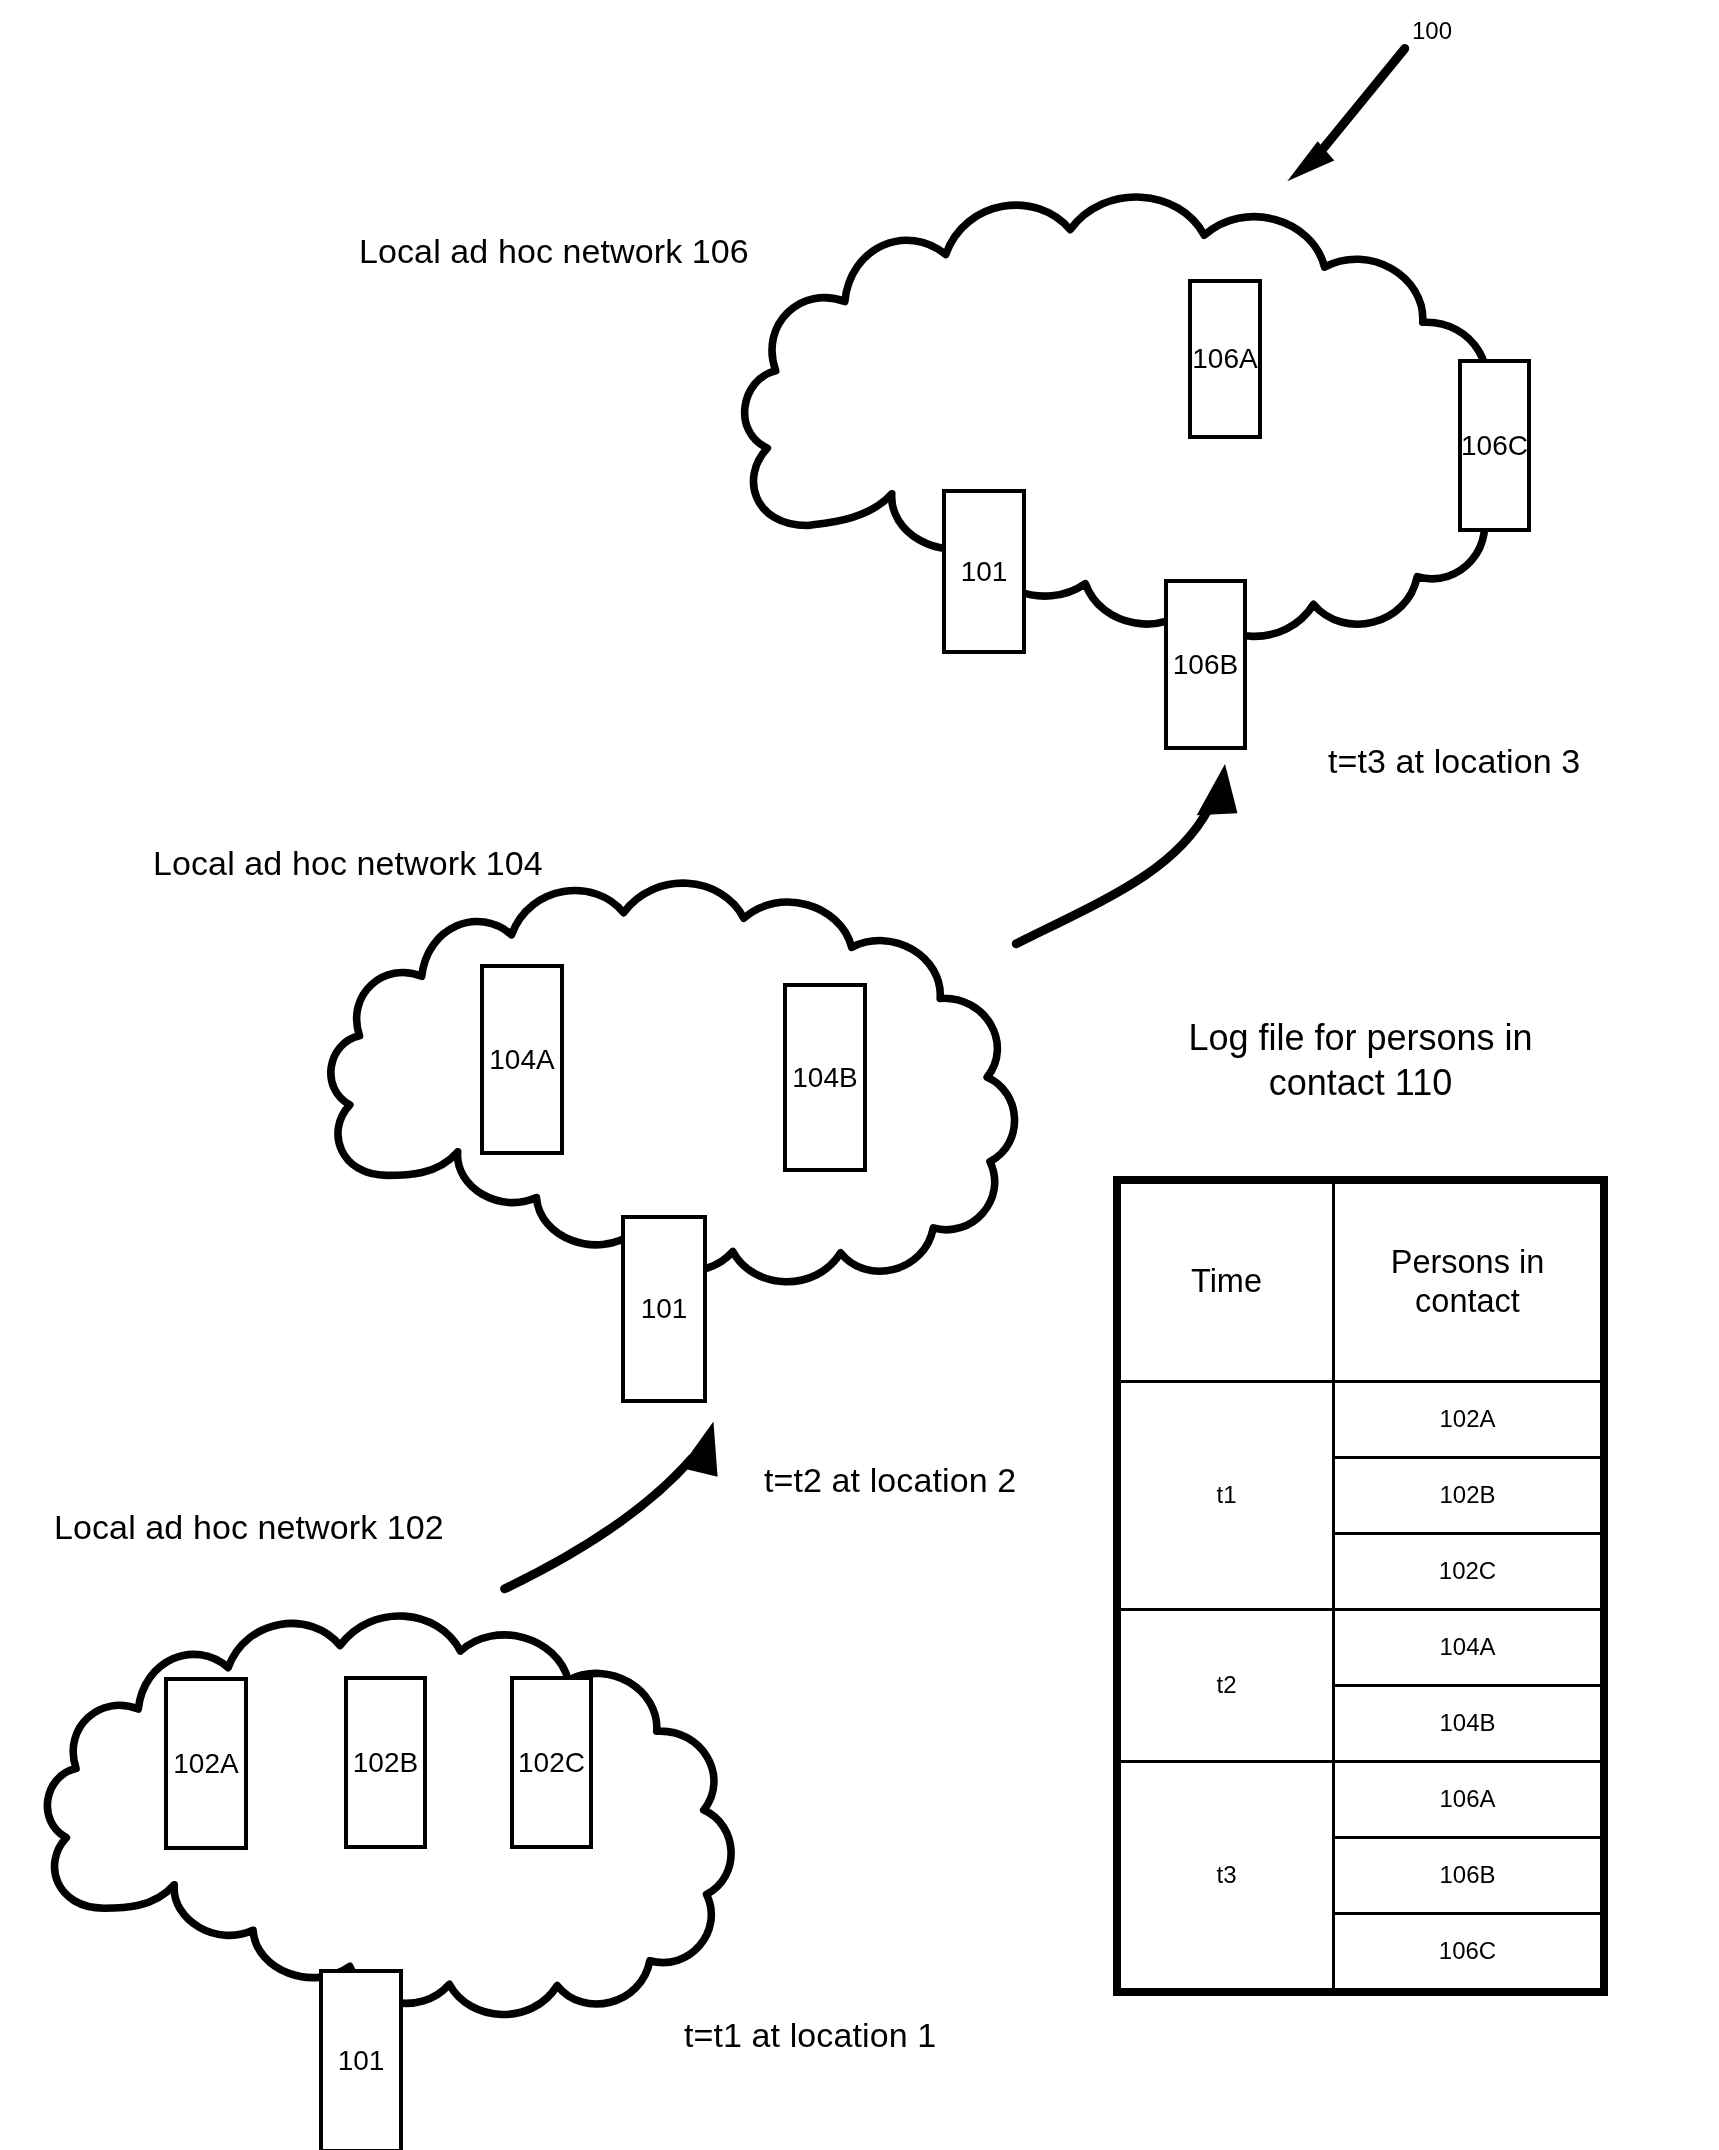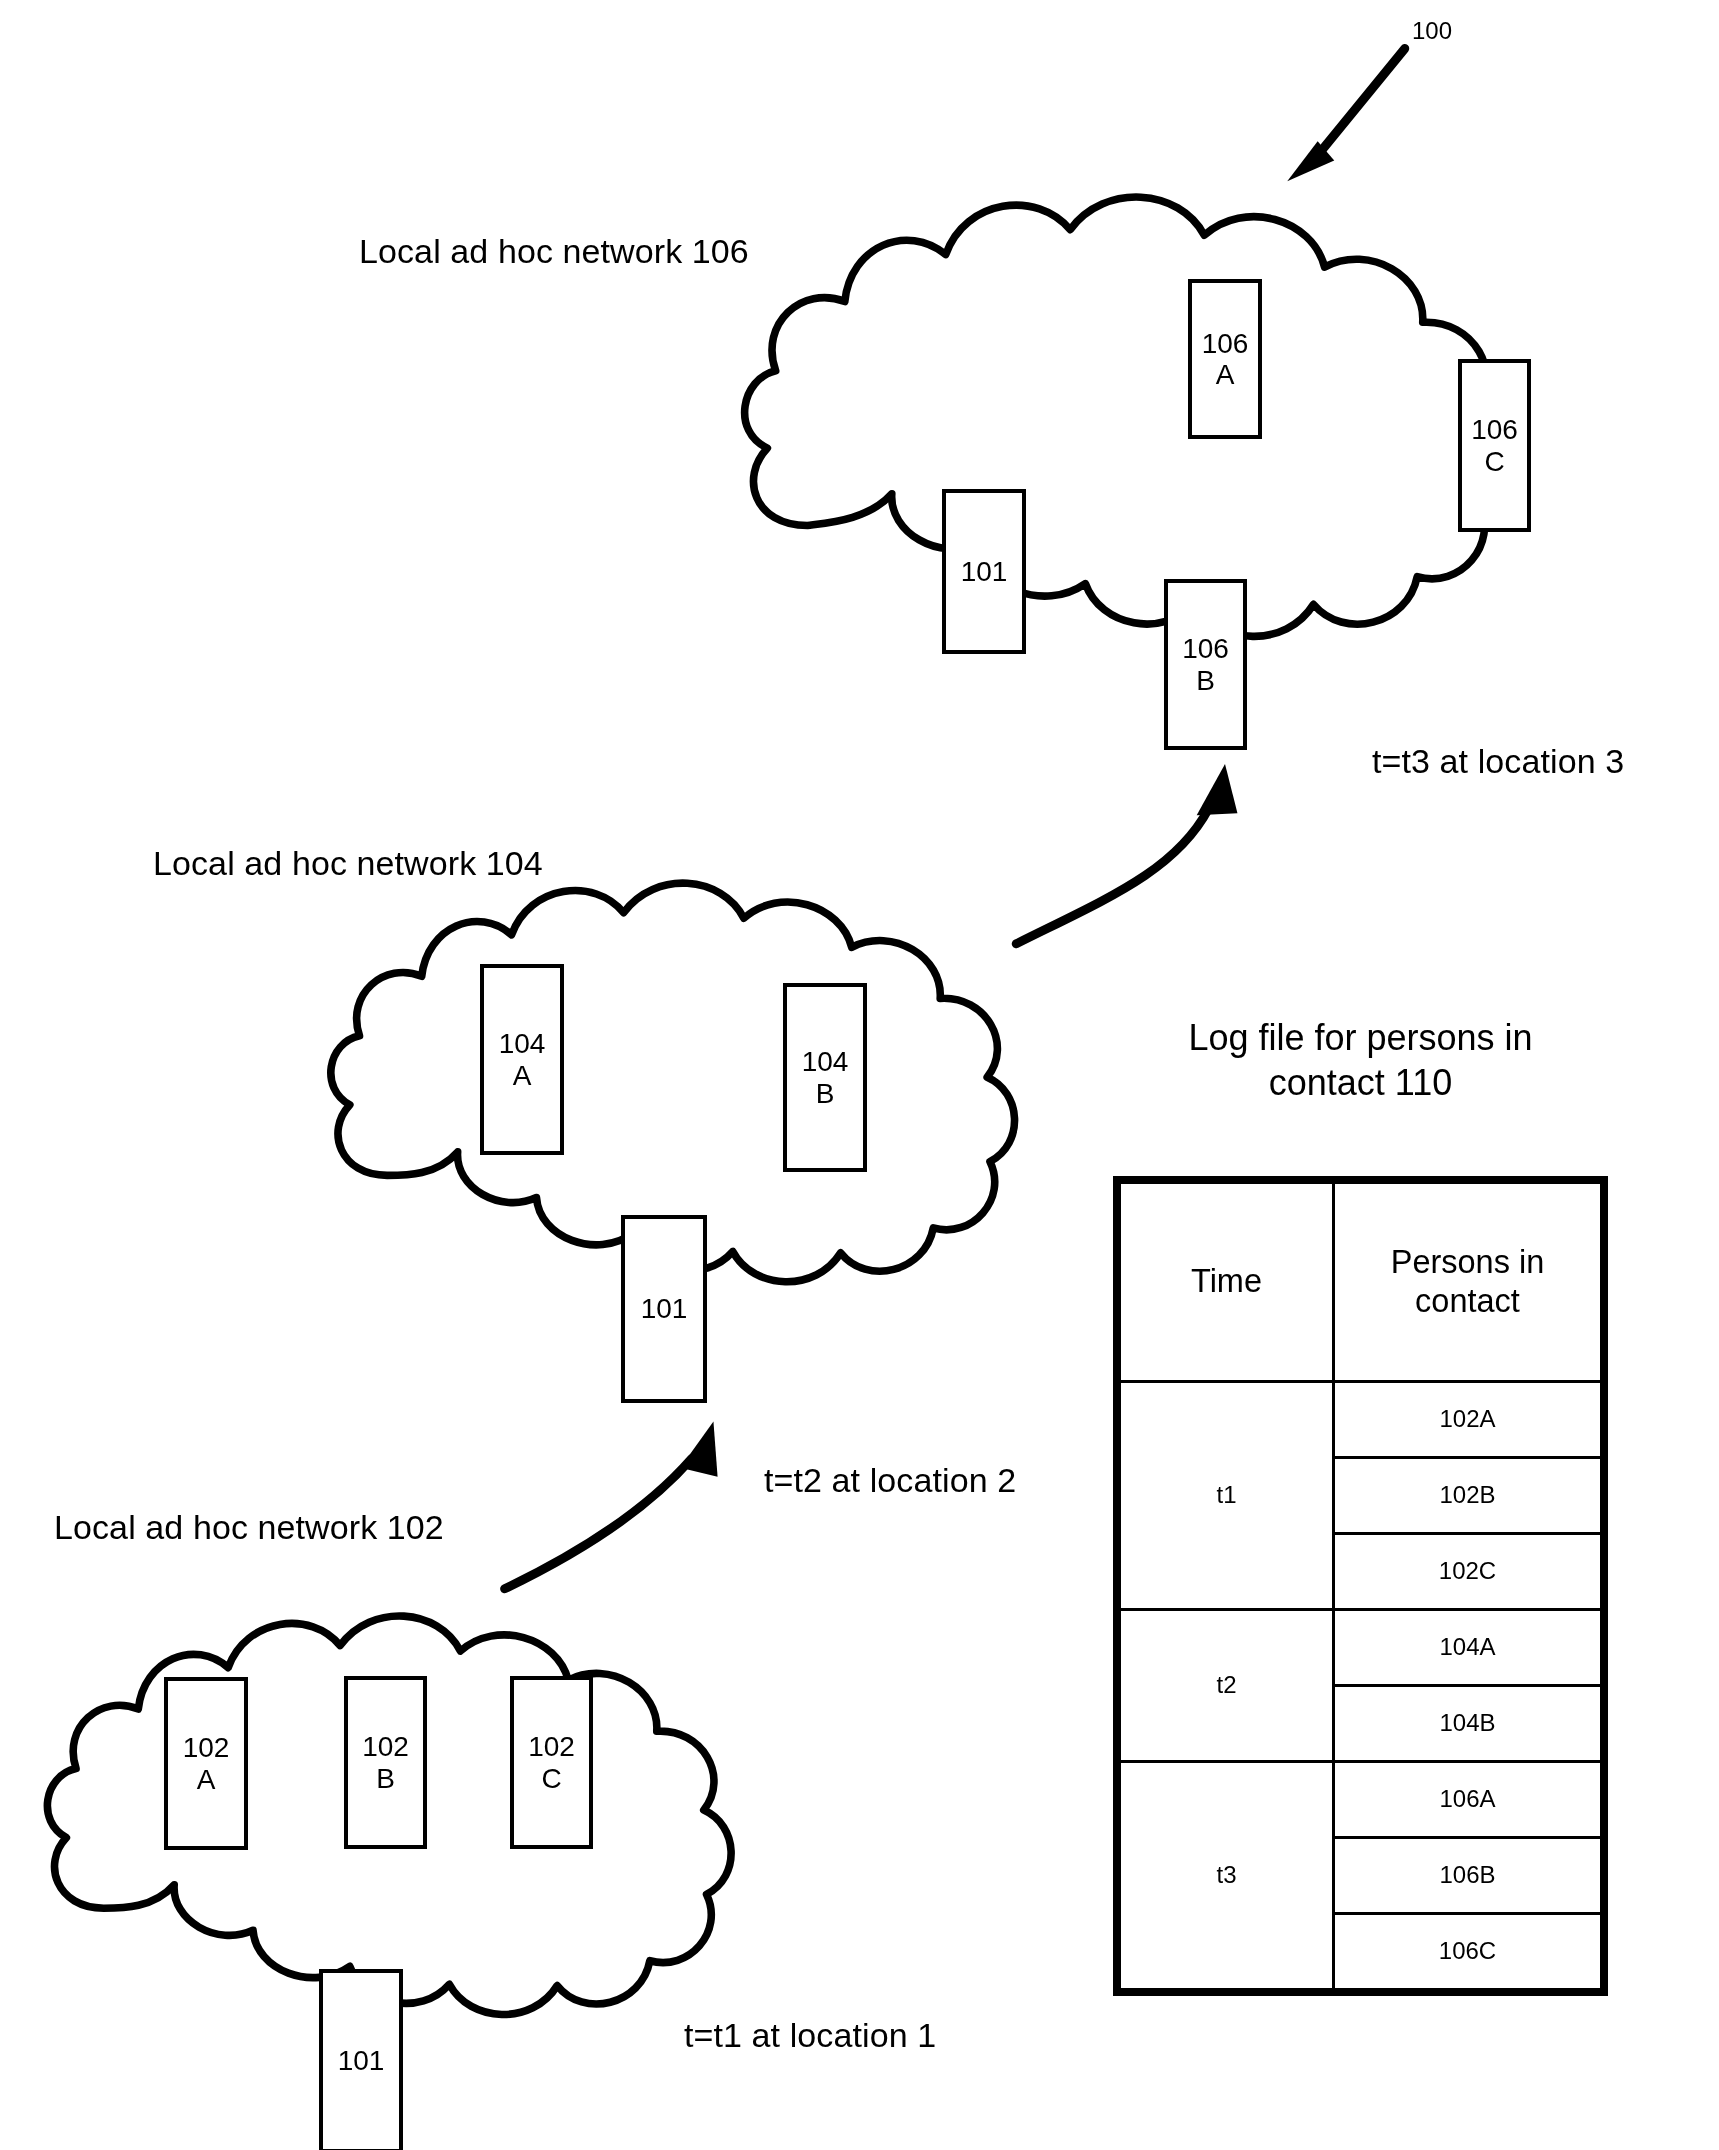--- a/index.html
+++ b/index.html
@@ -39,21 +39,21 @@
   .arrow-head {
     fill: #000000;
     stroke: none;
   }
   .node-box {
     position: absolute;
     box-sizing: border-box;
     border: 4.1px solid #000000;
     background: #ffffff;
     display: flex;
-    flex-direction: column;
+    flex-direction: row;
     align-items: center;
     justify-content: center;
     line-height: 1.12;
     font-size: 28px;
     text-align: center;
   }
   .node-box .ln { display: block; }
   .txt {
     position: absolute;
     white-space: pre;
@@ -197,21 +197,21 @@
 
   <div class="node-box" style="left:942px; top:489px; width:84px; height:165px;">
     <span class="ln">101</span>
   </div>
 
   <div class="node-box" style="left:1164px; top:579px; width:83px; height:171px;">
     <span class="ln">106</span>
     <span class="ln">B</span>
   </div>
 
-  <div class="txt" style="left:1328px; top:742px;margin-left:44px;">t=t3 at location 3</div>
+  <div class="txt" style="left:1328px; top:742px;">t=t3 at location 3</div>
 
   <div class="txt" style="left:153px; top:844px;">Local ad hoc network 104</div>
 
   <div class="node-box" style="left:480px; top:964px; width:84px; height:191px;">
     <span class="ln">104</span>
     <span class="ln">A</span>
   </div>
 
   <div class="node-box" style="left:783px; top:983px; width:84px; height:189px;">
     <span class="ln">104</span>

